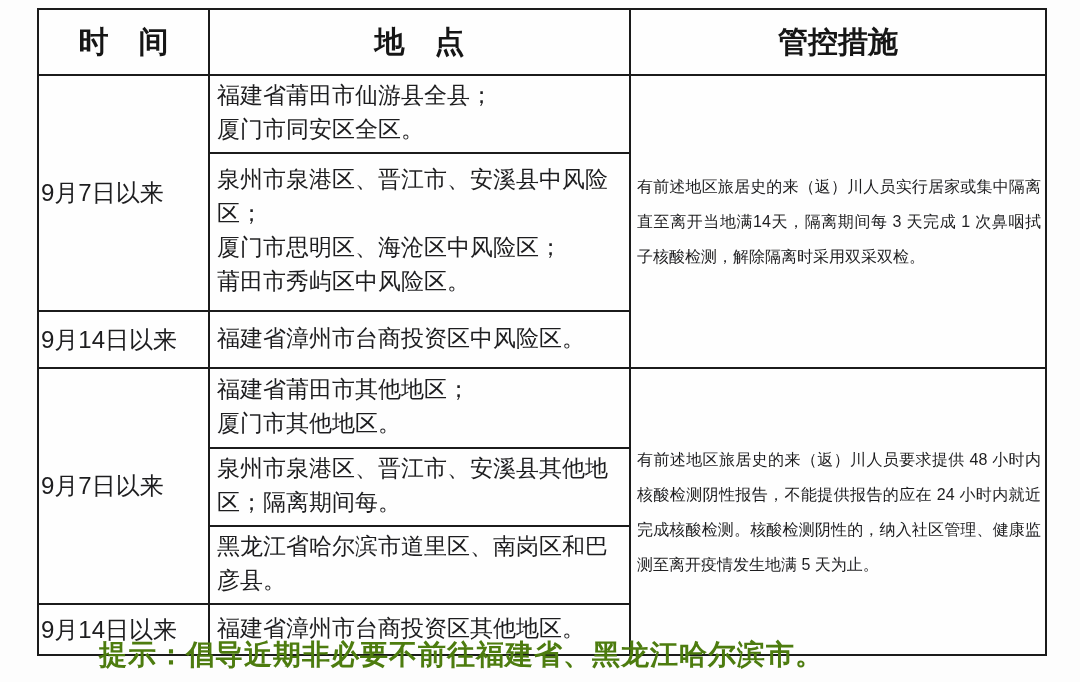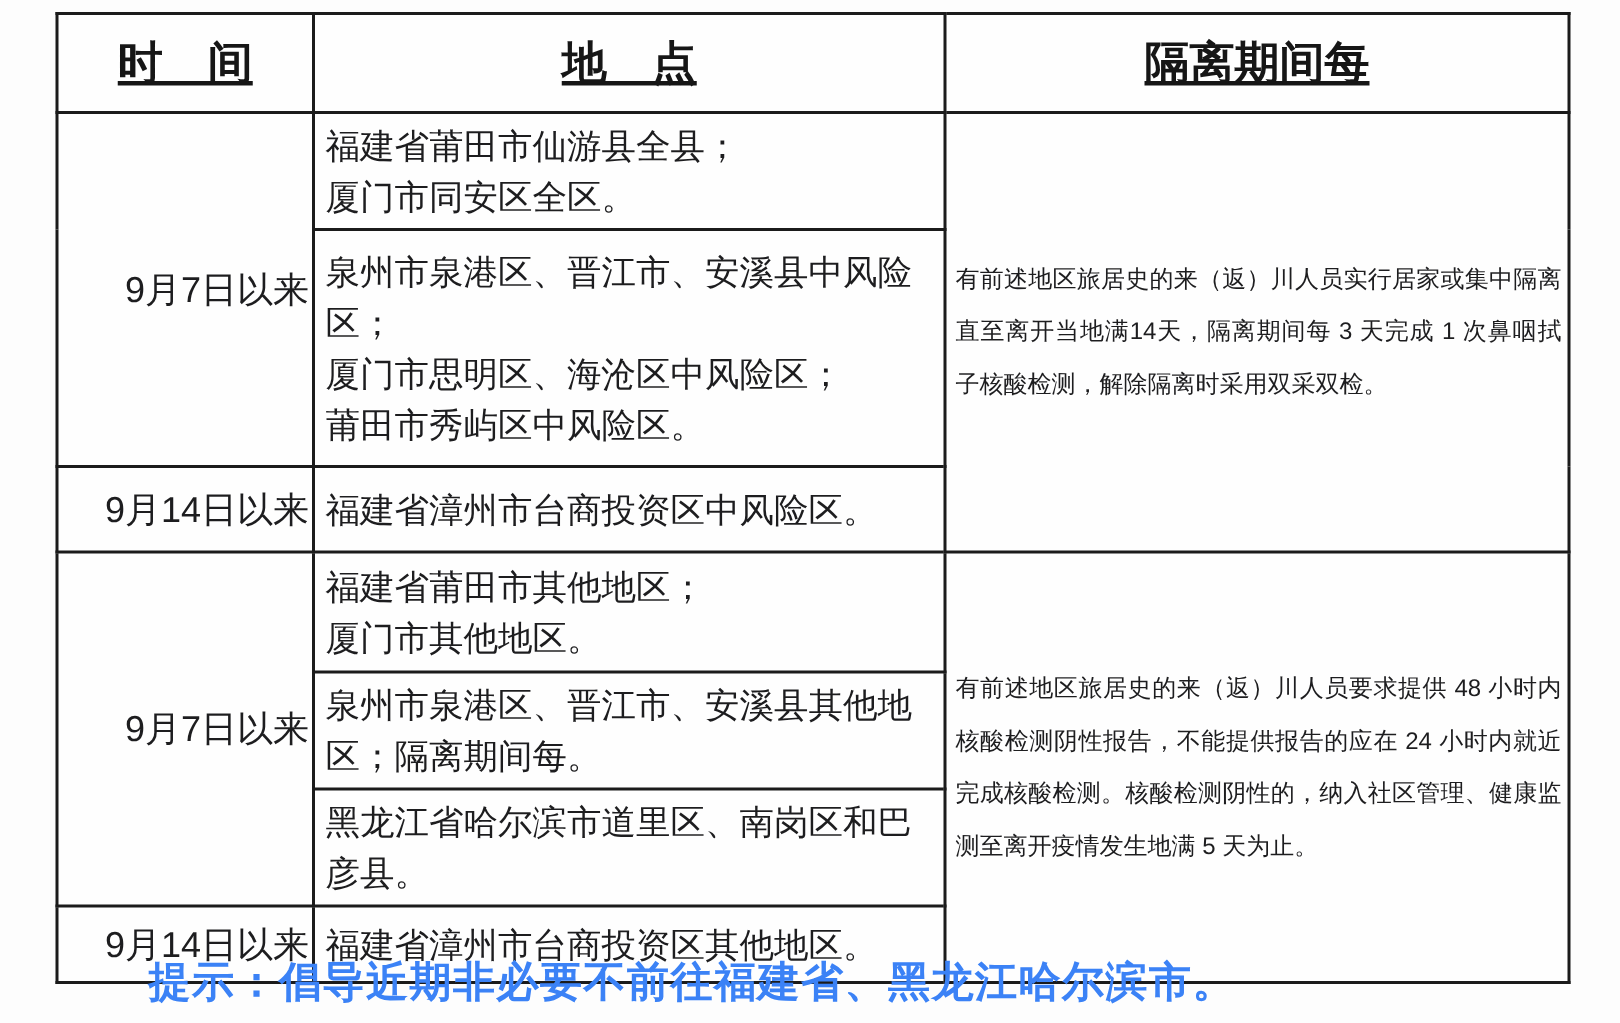--- a/index.html
+++ b/index.html
@@ -29,35 +29,35 @@
     border: 2px solid #1b1b1b;
     box-sizing: border-box;
     overflow: hidden;
   }
   th.hdr {
     font-size: 30px;
     font-weight: bold;
     text-align: center;
     vertical-align: middle;
     color: #161616;
-    text-decoration: underline;
   }
   td.time-cell {
-    text-align: right;
+    text-align: left;
     vertical-align: middle;
     font-size: 24px;
     padding: 2px;
   }
   td.loc-cell {
     text-align: left;
     vertical-align: middle;
     font-size: 23px;
     line-height: 34px;
     padding: 4px 2px 4px 7px;
     white-space: pre-line;
+    font-family: Liberation Mono, monospace;
   }
   td.measures-cell {
     text-align: justify;
     vertical-align: middle;
     font-size: 16px;
     line-height: 35px;
     padding: 4px 4px 4px 6px;
   }
   .tip {
     position: absolute;
@@ -85,21 +85,21 @@
   <table class="doc-table">
     <colgroup>
       <col style="width:171px">
       <col style="width:421px">
       <col style="width:416px">
     </colgroup>
     <thead>
       <tr class="h-header">
         <th class="hdr">时　间</th>
         <th class="hdr">地　点</th>
-        <th class="hdr">隔离期间每</th>
+        <th class="hdr">管控措施</th>
       </tr>
     </thead>
     <tbody>
       <tr class="h-r1">
         <td class="time-cell" rowspan="2">9月7日以来</td>
         <td class="loc-cell">福建省莆田市仙游县全县；
 厦门市同安区全区。</td>
         <td class="measures-cell" rowspan="3">有前述地区旅居史的来（返）川人员实行居家或集中隔离直至离开当地满14天，隔离期间每 3 天完成 1 次鼻咽拭子核酸检测，解除隔离时采用双采双检。</td>
       </tr>
       <tr class="h-r2">
@@ -123,15 +123,15 @@
       <tr class="h-r6">
         <td class="loc-cell">黑龙江省哈尔滨市道里区、南岗区和巴彦县。</td>
       </tr>
       <tr class="h-r7">
         <td class="time-cell">9月14日以来</td>
         <td class="loc-cell">福建省漳州市台商投资区其他地区。</td>
       </tr>
     </tbody>
   </table>
 
-  <div class="tip" style="color: #3b82f6;">提示：倡导近期非必要不前往福建省、黑龙江哈尔滨市。</div>
+  <div class="tip" style="color: #4d7c0f;">提示：倡导近期非必要不前往福建省、黑龙江哈尔滨市。</div>
 
 </div>
 
 </body></html>

